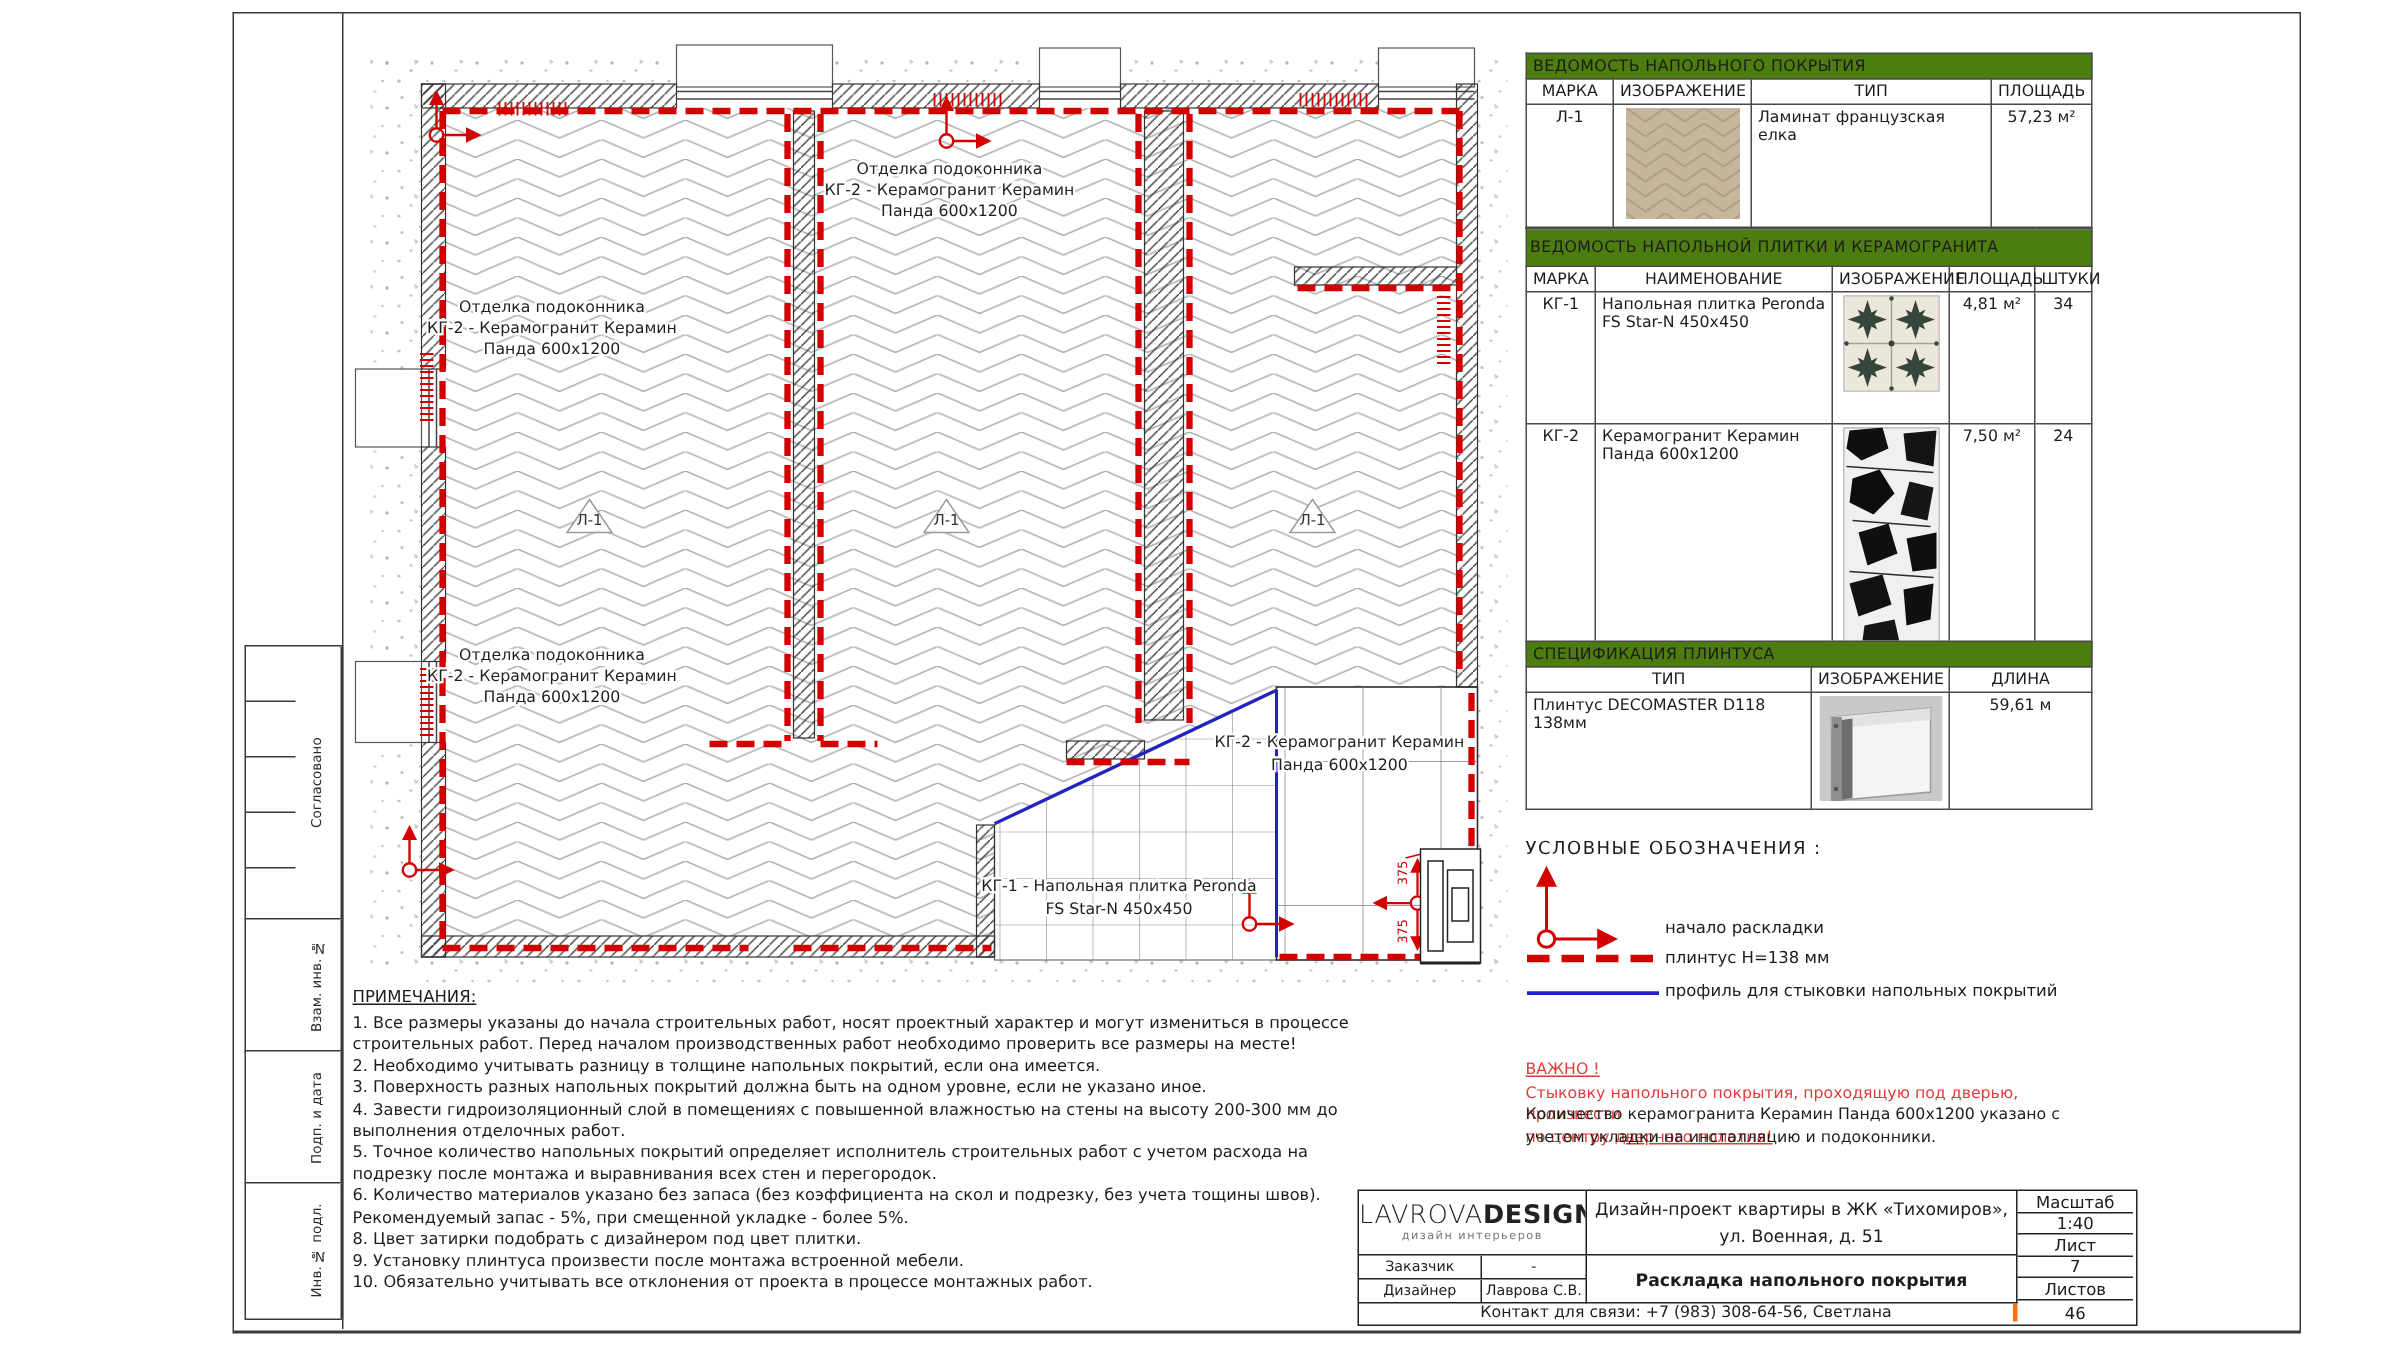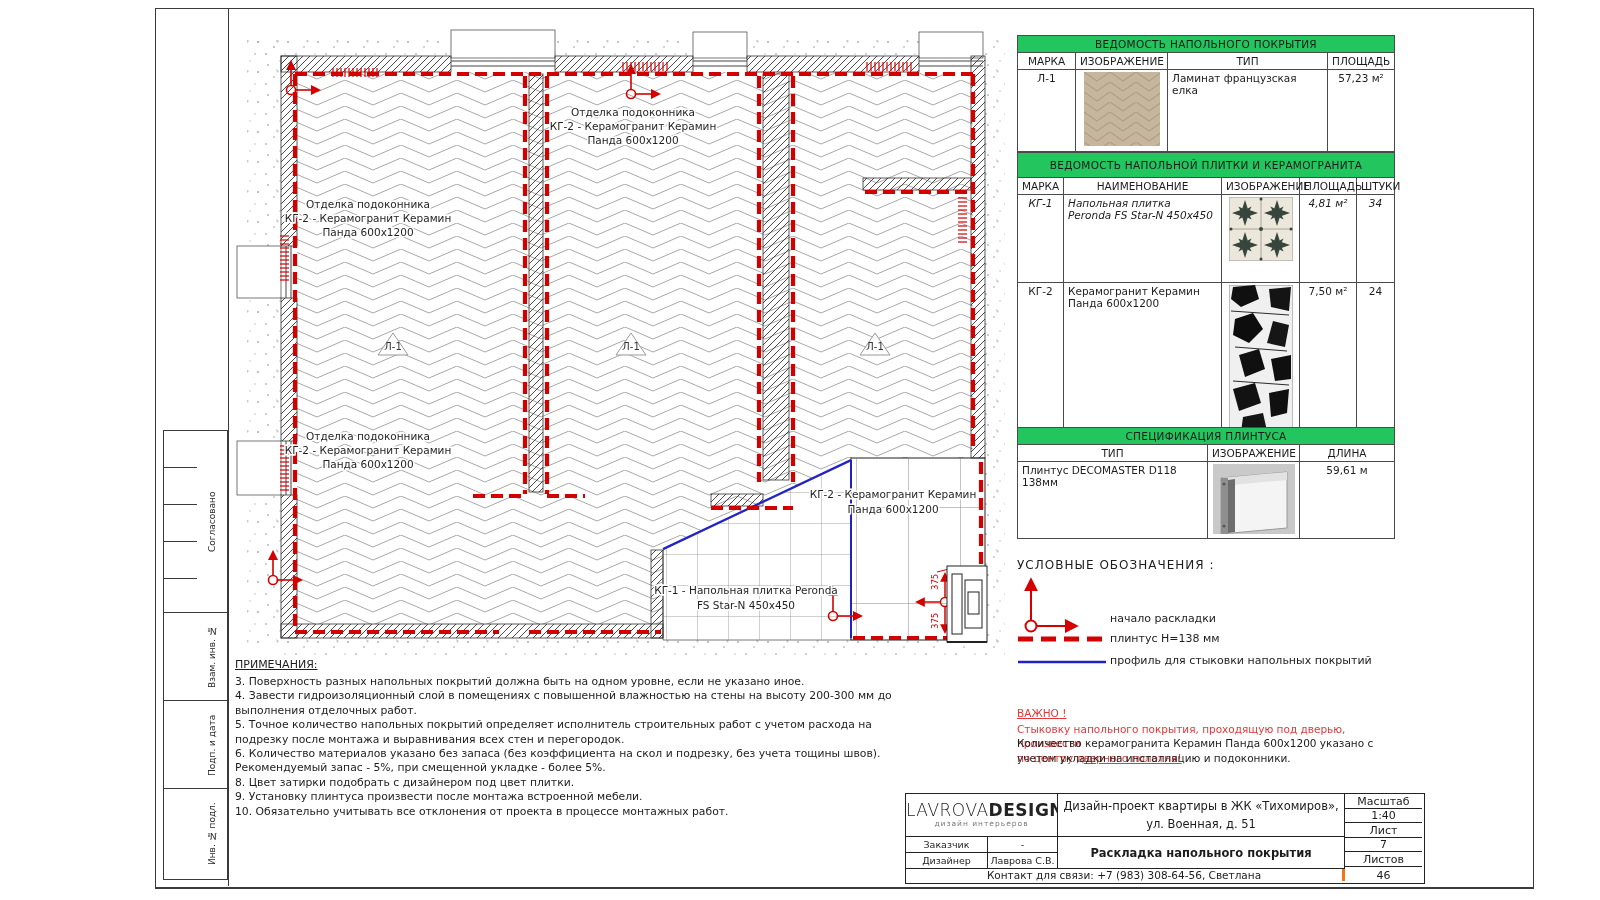--- a/index.html
+++ b/index.html
@@ -11,21 +11,21 @@
   #frame-inner-line{left:228px;top:8px;width:1px;height:878px;background:#3a3a3a;}
   
   .stampbox{border:1px solid #3a3a3a;display:flex;background:#fff;}
   .stampbox .vlabel{writing-mode:vertical-rl;transform:rotate(180deg);font-size:9px;color:#2a2a2a;
       display:flex;align-items:center;justify-content:center;width:30px;border-left:1px solid #3a3a3a;}
   .stampbox .vcell{flex:1;position:relative;}
   .hline{position:absolute;left:0;right:0;height:1px;background:#3a3a3a;}
   
   table.spec{border-collapse:collapse;table-layout:fixed;background:#fff;}
   table.spec td{border:1px solid #4a4a4a;font-size:10.5px;padding:2px 4px;vertical-align:top;}
-  td.tbl-title{background:#22c55e;text-align:center;font-size:11px;padding:4px 2px;letter-spacing:.3px;}
+  td.tbl-title{background:#4d7c0f;font-size:11px;padding:4px 2px;letter-spacing:.3px;}
   td.colhead{text-align:center;vertical-align:middle;padding:2px;}
   td.cc{text-align:center;}
   td.imgcell{text-align:center;vertical-align:middle;padding:3px;}
   
   .legend-title{font-size:12px;letter-spacing:1px;}
   .legend-label{font-size:11px;}
   .important{color:#e03a3a;font-size:10.5px;line-height:1.35;}
   .important .title{text-decoration:underline;display:inline-block;margin-bottom:2px;margin-top:20px;}
   .important u{text-decoration:underline;}
   .blacknote{font-size:10.5px;line-height:1.4;}
@@ -329,21 +329,21 @@
         <tr>
           <td class="tbl-title" colspan="5" style="padding:6px 2px;">ВЕДОМОСТЬ НАПОЛЬНОЙ ПЛИТКИ И КЕРАМОГРАНИТА</td>
         </tr>
     <tr>
       <td class="colhead">МАРКА</td>
       <td class="colhead">НАИМЕНОВАНИЕ</td>
       <td class="colhead">ИЗОБРАЖЕНИЕ</td>
       <td class="colhead">ПЛОЩАДЬ</td>
       <td class="colhead">ШТУКИ</td>
     </tr>
-    <tr style="height:88px;font-style:italic;">
+    <tr style="height:88px;">
       <td class="cc">КГ-1</td>
       <td>Напольная плитка Peronda FS Star-N 450x450</td>
       <td class="imgcell">
         <svg width="64" height="64" viewBox="0 0 64 64">
           <defs>
                 <g id="star8">
             <polygon points="0,-13 3,-3.5 13,0 3,3.5 0,13 -3,3.5 -13,0 -3,-3.5" fill="#37463c"></polygon>
             <polygon points="0,-13 3,-3.5 13,0 3,3.5 0,13 -3,3.5 -13,0 -3,-3.5" fill="#37463c" transform="rotate(45) scale(0.72)"></polygon>
           </g>
               </defs>
@@ -449,20 +449,22 @@
   <div class="abs important" style="left:1017px;top:686px;width:390px;">
     <span class="title">ВАЖНО !</span><br>
     <span>Стыковку напольного покрытия, проходящую под дверью, произвести</span><br>
     <span>по центру </span><u>дверного полотна!</u>
   </div>
 
   <div class="abs blacknote" style="left:1017px;top:736px;width:382px;">Количество керамогранита Керамин Панда 600x1200 указано с учетом укладки на инсталляцию и подоконники.</div>
 
   <div class="abs" id="notes" style="left:235px;top:658px;">
     <div class="ntitle">ПРИМЕЧАНИЯ:</div>
+    <div>1. Все размеры указаны до начала строительных работ, носят проектный характер и могут измениться в процессе строительных работ. Перед началом производственных работ необходимо проверить все размеры на месте!</div>
+    <div>2. Необходимо учитывать разницу в толщине напольных покрытий, если она имеется.</div>
     <div>3. Поверхность разных напольных покрытий должна быть на одном уровне, если не указано иное.</div>
     <div>4. Завести гидроизоляционный слой в помещениях с повышенной влажностью на стены на высоту 200-300 мм до выполнения отделочных работ.</div>
     <div>5. Точное количество напольных покрытий определяет исполнитель строительных работ с учетом расхода на подрезку после монтажа и выравнивания всех стен и перегородок.</div>
     <div>6. Количество материалов указано без запаса (без коэффициента на скол и подрезку, без учета тощины швов). Рекомендуемый запас - 5%, при смещенной укладке - более 5%.</div>
     <div>8. Цвет затирки подобрать с дизайнером под цвет плитки.</div>
     <div>9. Установку плинтуса произвести после монтажа встроенной мебели.</div>
     <div>10. Обязательно учитывать все отклонения от проекта в процессе монтажных работ.</div>
   </div>
 
   <div class="abs" id="titleblock">

